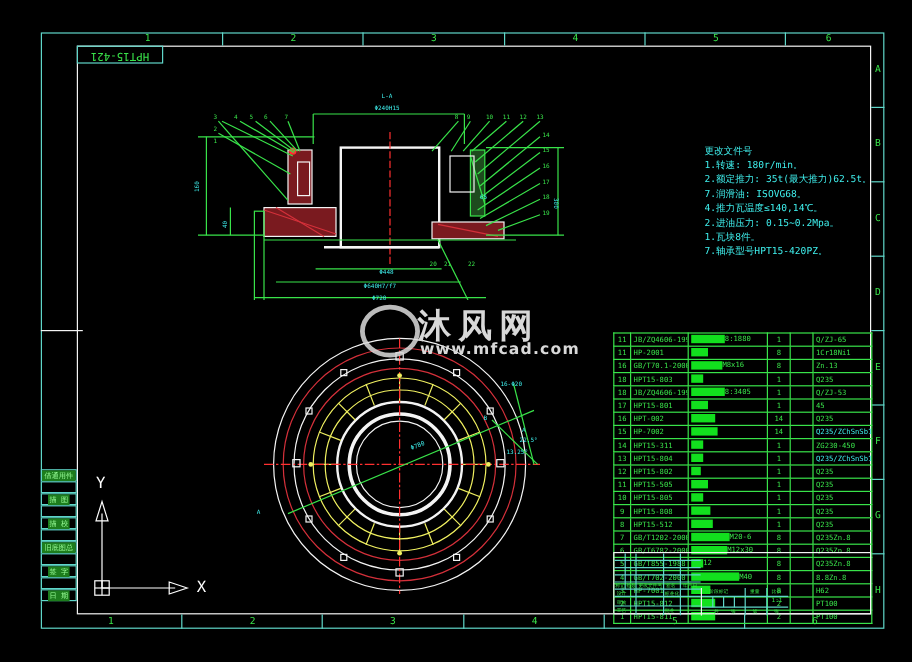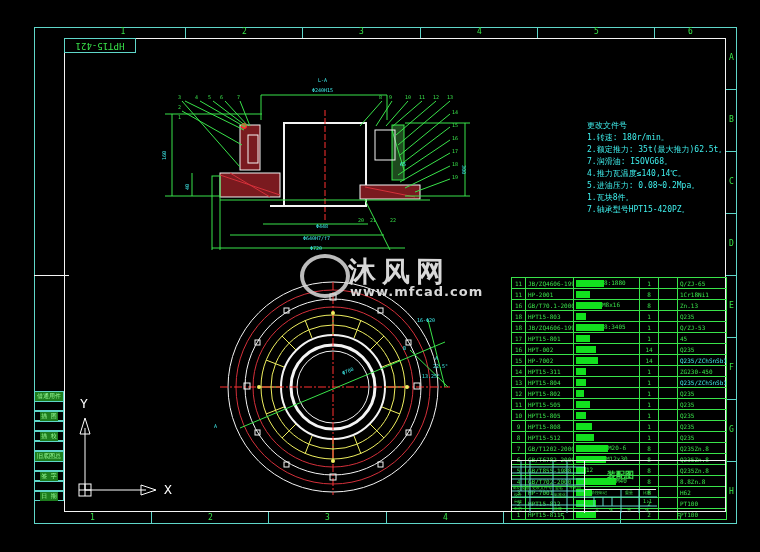--- a/index.html
+++ b/index.html
@@ -264,21 +264,21 @@
 <div class="abs" style="left:300px;top:254px;width:50px;height:44px;border-radius:50%;border:4px solid rgba(220,220,220,0.85);box-sizing:border-box;"></div>
 <div class="abs watermark" style="left:348px;top:253px;font-size:28px;letter-spacing:6px;">沐风网</div>
 <div class="abs watermark" style="left:350px;top:284px;font-size:13px;letter-spacing:1px;">www.mfcad.com</div>
 
 <div class="abs tech" style="left:587px;top:120px;">
   <div>更改文件号</div>
   <div>1.转速: 180r/min。</div>
   <div>2.额定推力: 35t(最大推力)62.5t。</div>
   <div>7.润滑油: ISOVG68。</div>
   <div>4.推力瓦温度≤140,14℃。</div>
-  <div>5.进油压力: 0.08~0.2Mpa。</div>
+  <div>2.进油压力: 0.15~0.2Mpa。</div>
   <div>1.瓦块8件。</div>
   <div>7.轴承型号HPT15-420PZ。</div>
 </div>
 
 <div class="abs" style="left:511px;top:277px;width:215px;">
   <table class="bom-table" style="width:215px;table-layout:fixed;">
     <colgroup>
         <col style="width:14px">
         <col style="width:48px">
         <col style="width:66px">
@@ -491,23 +491,20 @@
     <span class="abs" style="left:20px;top:24px;font-size:4px;color:#39e34a;">更改文件号</span>
     <span class="abs" style="left:43px;top:24px;font-size:4px;color:#39e34a;">签名</span>
     <span class="abs" style="left:57px;top:24px;font-size:4px;color:#39e34a;">年月日</span>
     <span class="abs" style="left:2px;top:31px;font-size:4px;color:#39e34a;">设计</span>
     <span class="abs" style="left:42px;top:31px;font-size:4px;color:#39e34a;">标准化</span>
     <span class="abs" style="left:2px;top:38px;font-size:4px;color:#39e34a;">审核</span>
     <span class="abs" style="left:2px;top:45px;font-size:4px;color:#39e34a;">工艺</span>
     <span class="abs" style="left:42px;top:45px;font-size:4px;color:#39e34a;">批准</span>
   </div>
 
-  <div class="abs" style="left:72px;top:0;width:72px;height:29px;border-left:1px solid #f4f4f4;border-bottom:1px solid #f4f4f4;box-sizing:border-box;display:flex;align-items:center;justify-content:center;">
-    <span style="color:#39e34a;font-size:9px;font-weight:bold;">装配图</span>
-  </div>
   <div class="abs" style="left:72px;top:29px;width:72px;height:23px;border-left:1px solid #f4f4f4;box-sizing:border-box;">
     <svg width="72" height="23" style="position:absolute;left:0;top:0;">
       <g stroke="#5fd6c9">
           <line x1="0" y1="7" x2="72" y2="7"></line>
           <line x1="0" y1="16" x2="72" y2="16"></line>
           <line x1="36" y1="0" x2="36" y2="23"></line>
           <line x1="54" y1="0" x2="54" y2="23"></line>
           <line x1="9" y1="7" x2="9" y2="16"></line>
           <line x1="18" y1="7" x2="18" y2="16"></line>
           <line x1="27" y1="7" x2="27" y2="16"></line>

